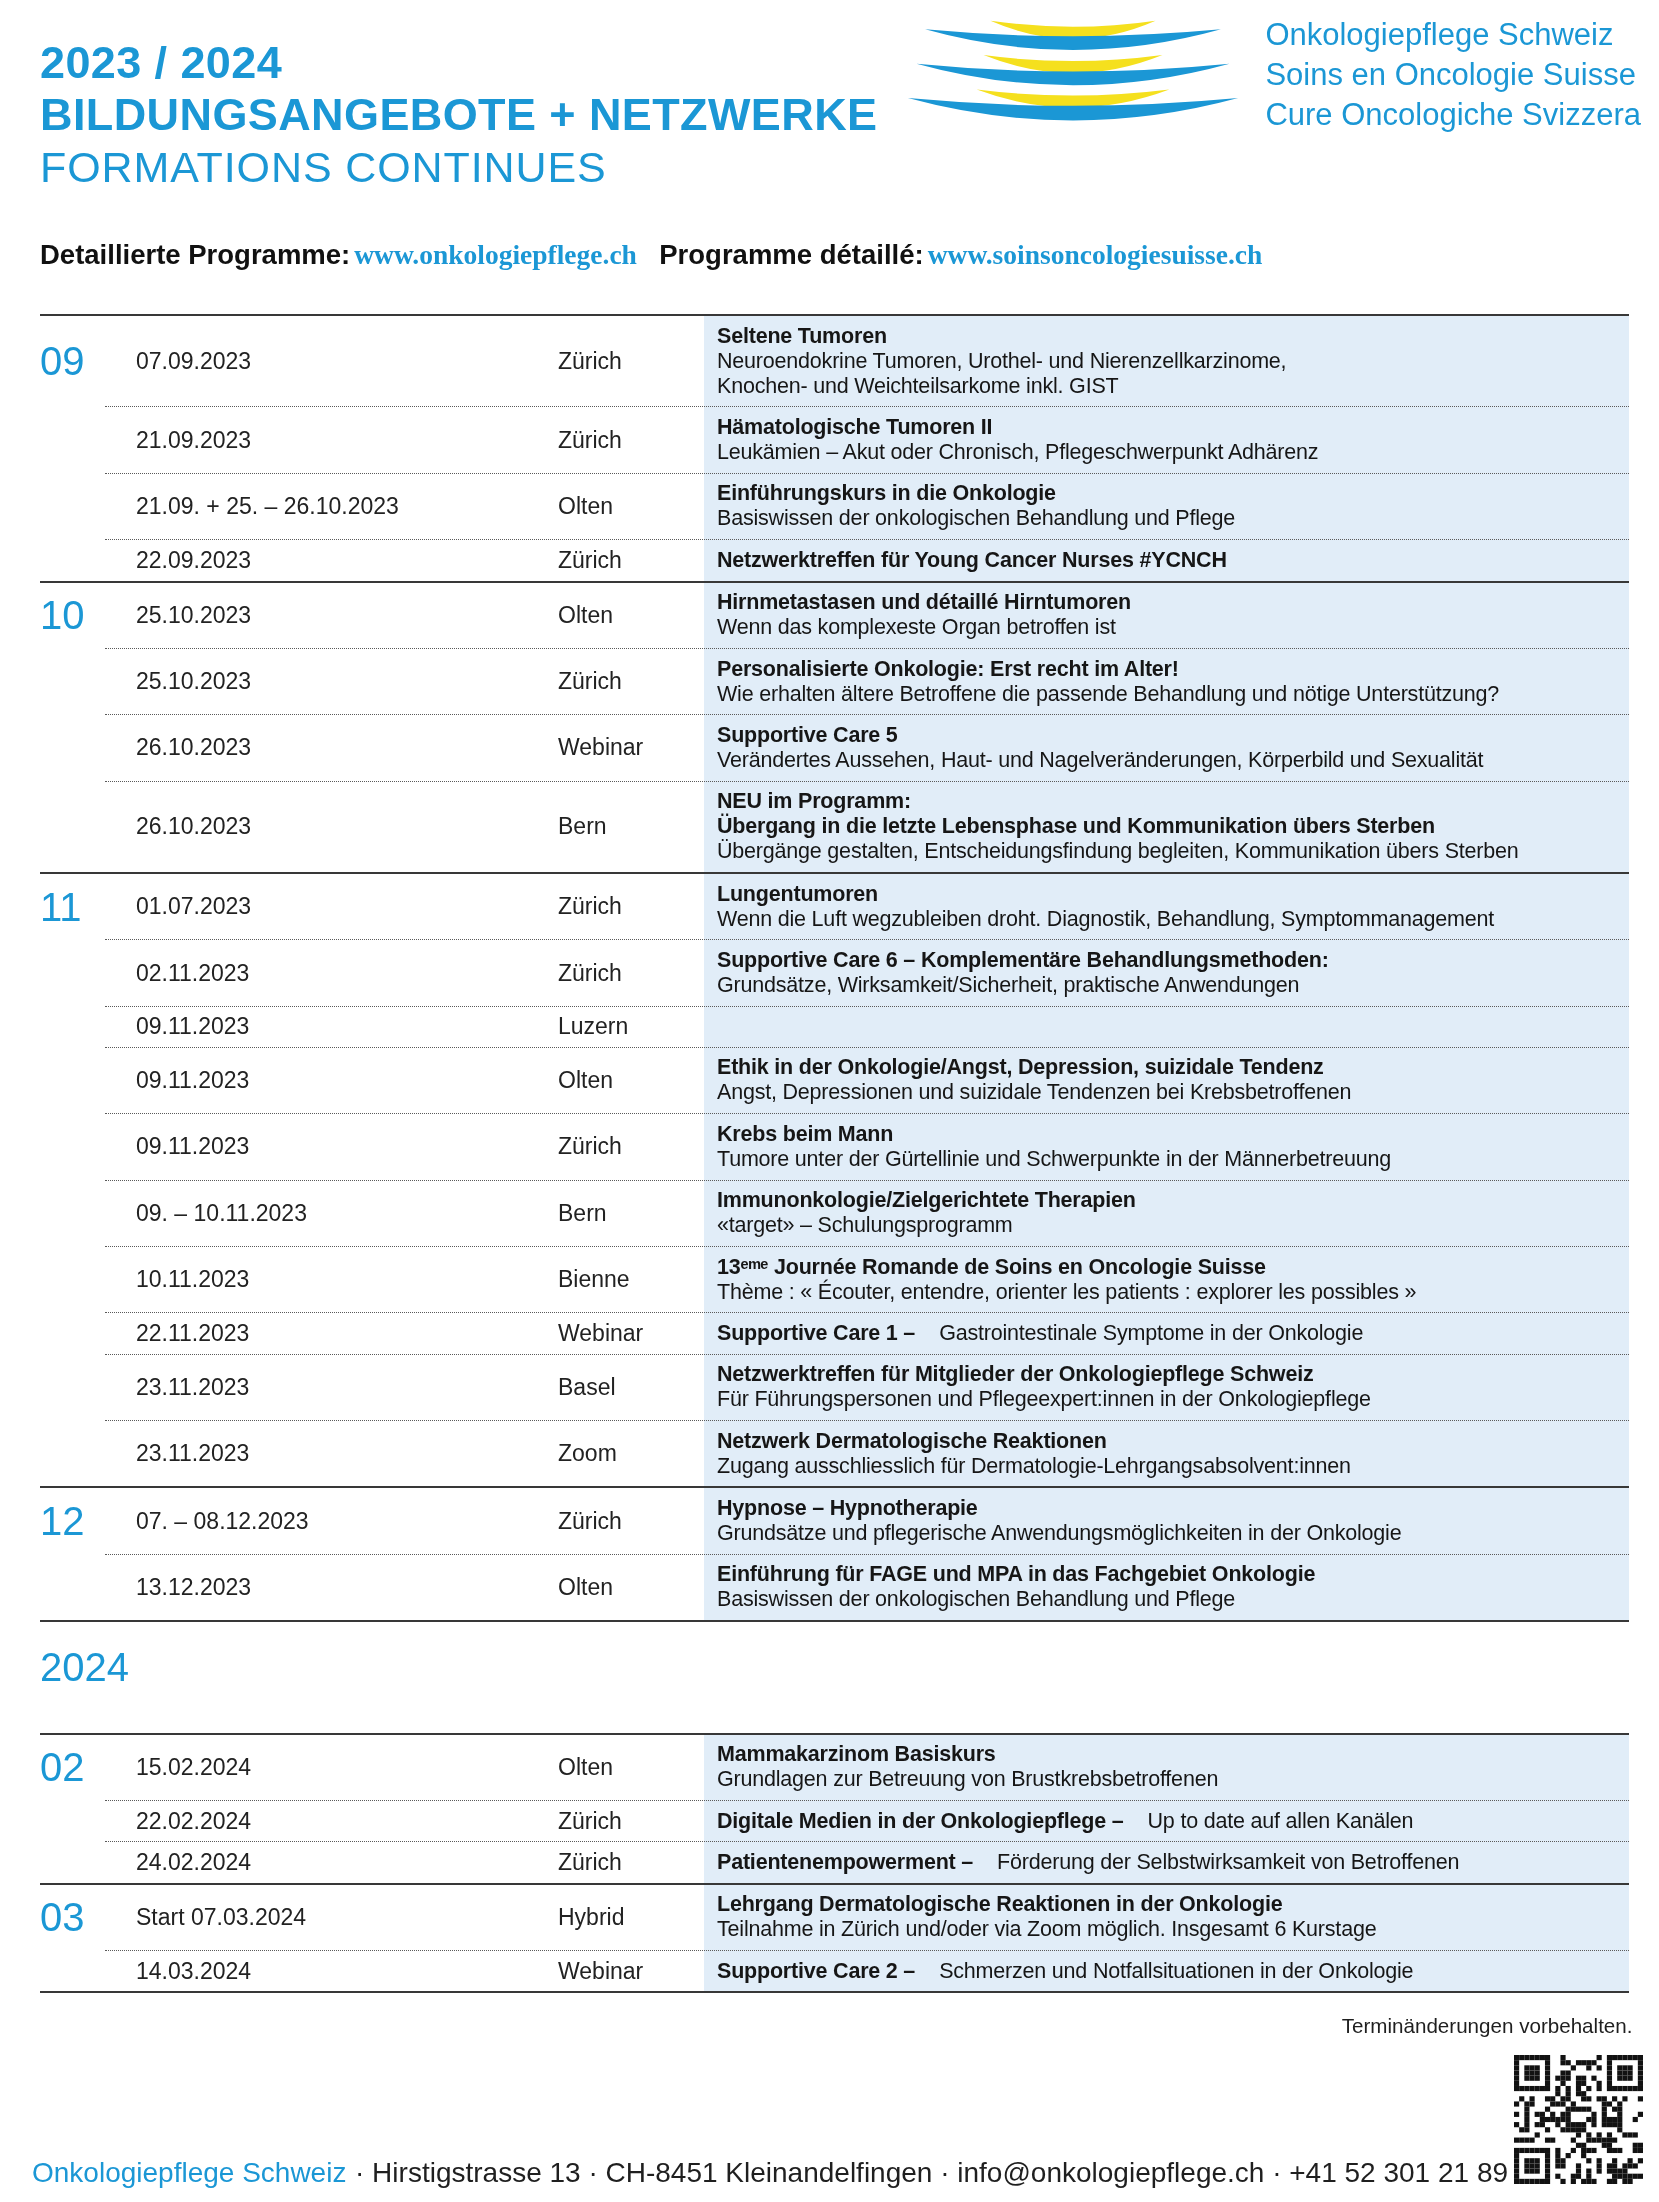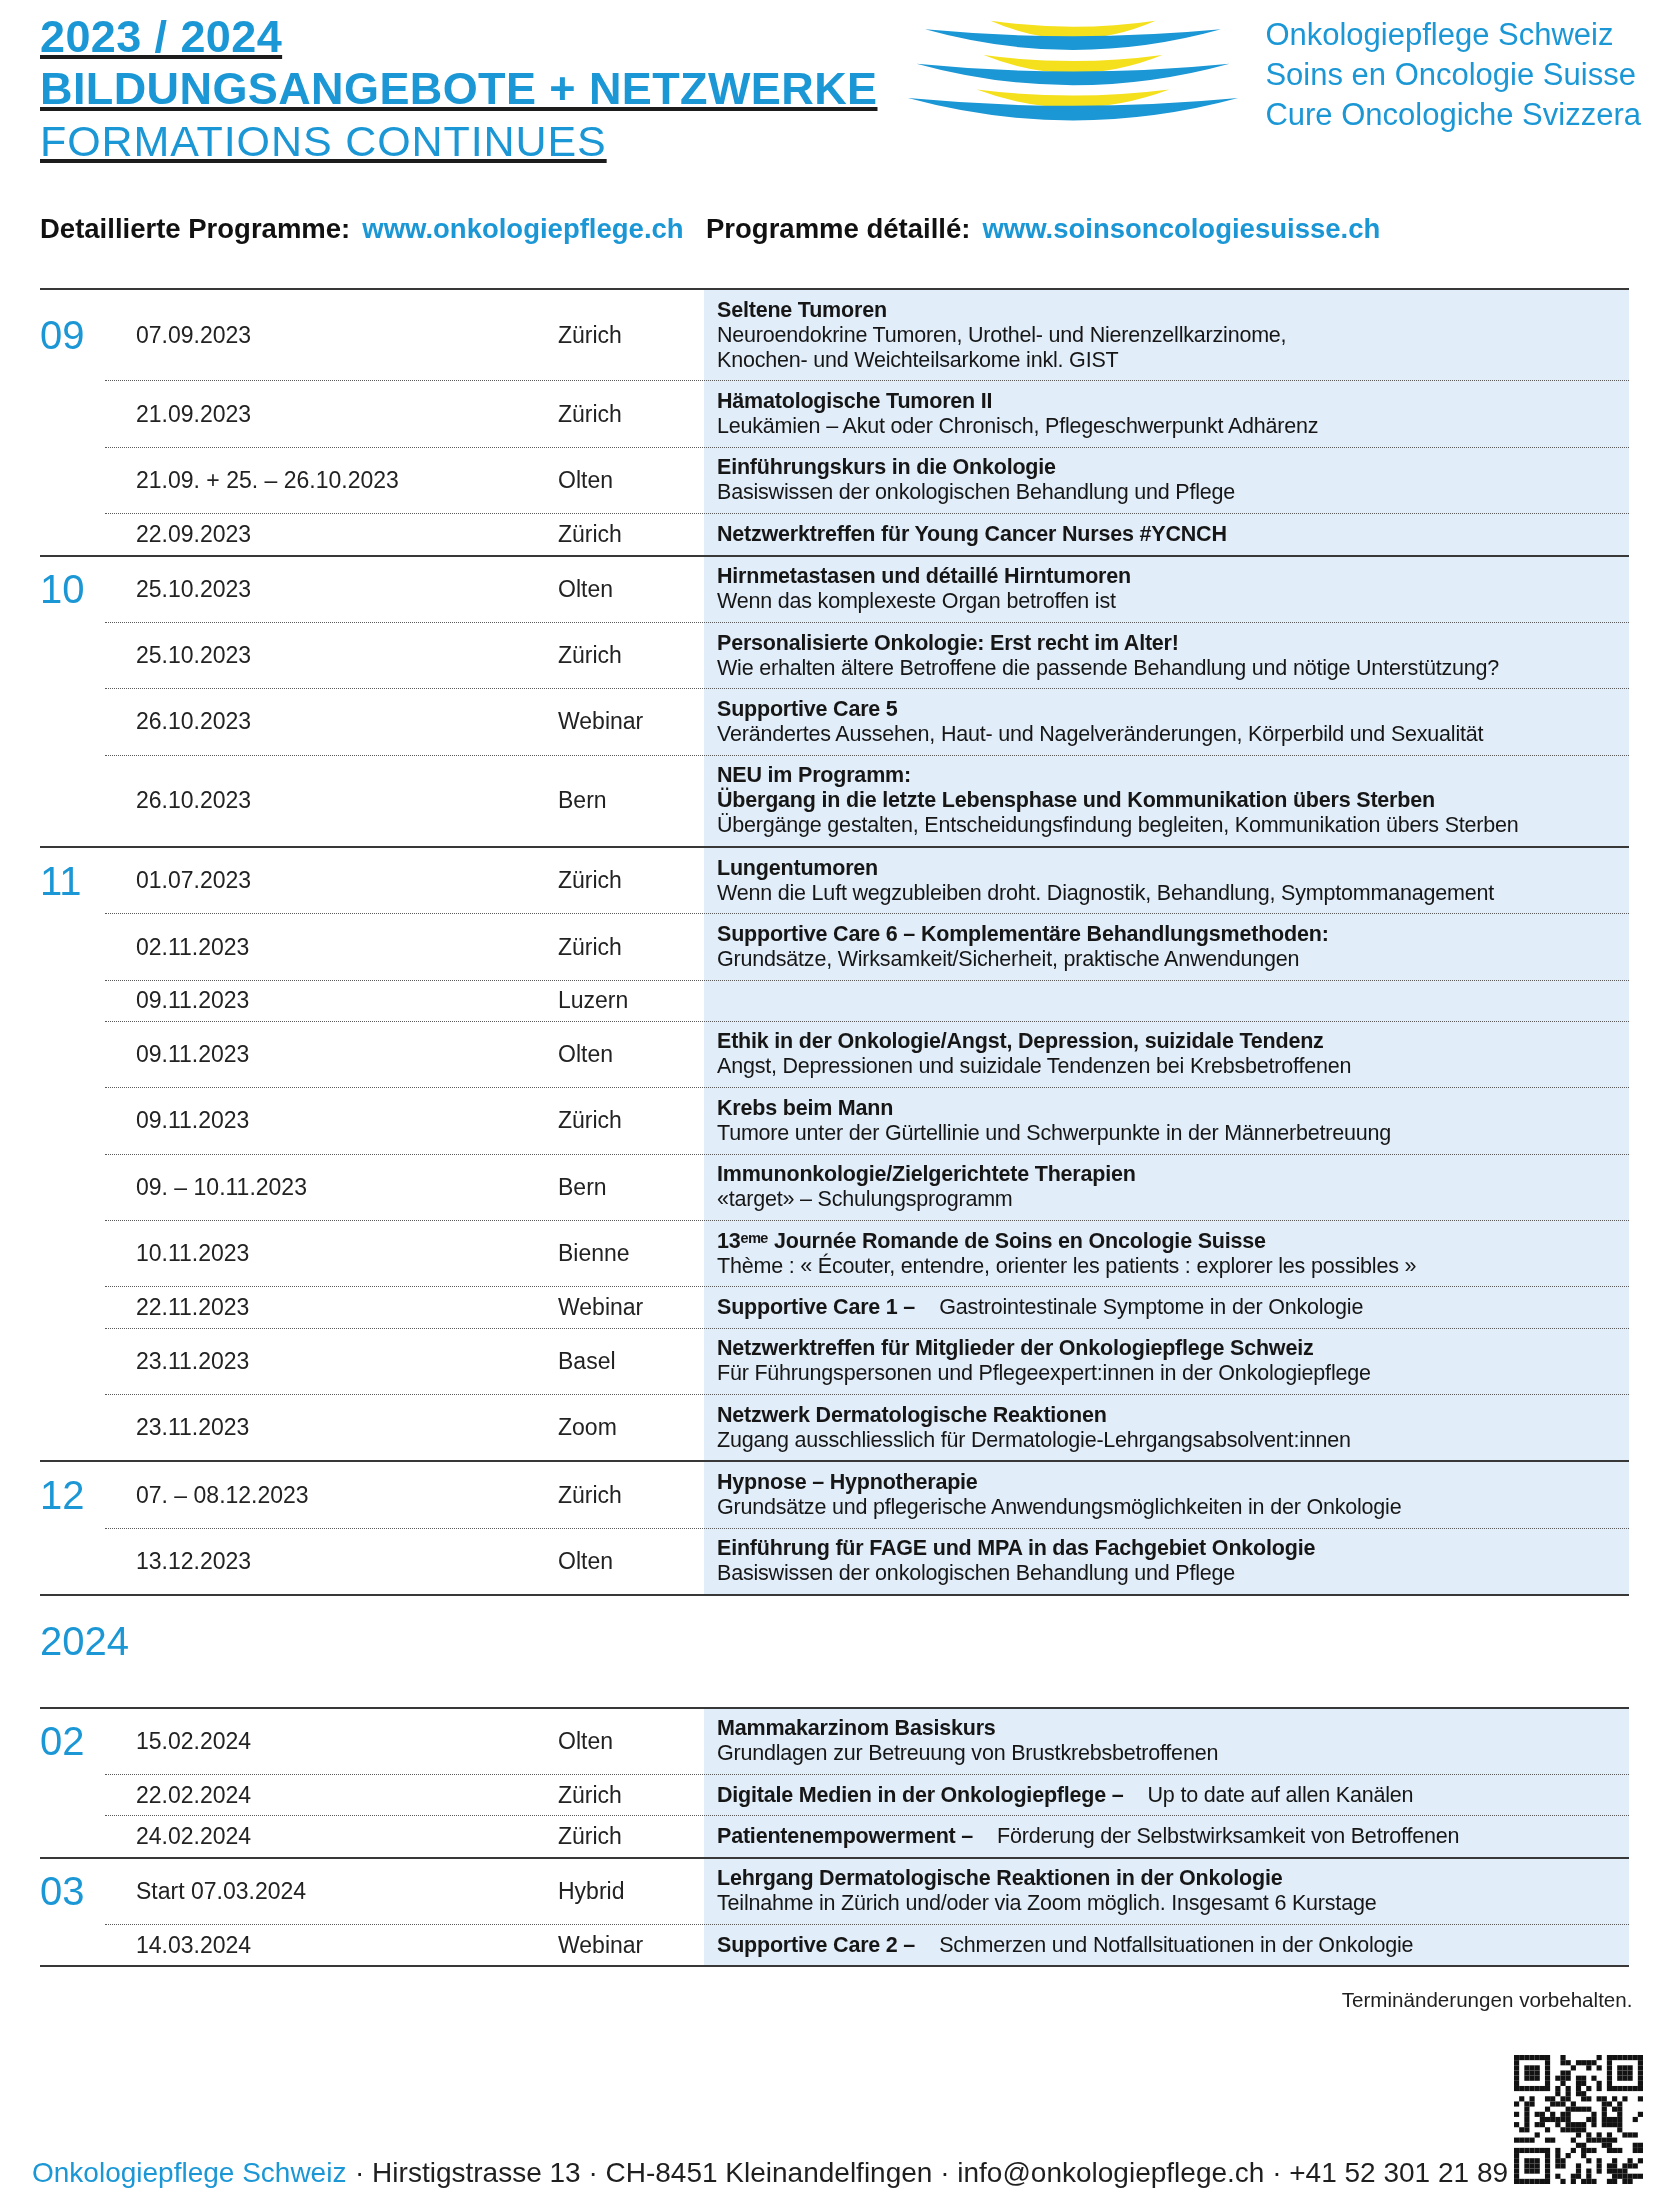--- a/index.html
+++ b/index.html
@@ -10,28 +10,28 @@
   }
   html,body{margin:0;padding:0;background:#fff;}
   .page{
     position:relative;
     width:1660px;height:2203px;
     background:#fff;overflow:hidden;
     font-family:"Liberation Sans","DejaVu Sans",sans-serif;
     color:var(--ink);
   }
   
-  header{position:relative;padding:11px 0 0 40px;text-decoration:underline;}
+  header{position:relative;padding:37px 0 0 40px;}
   .h1{font-size:45px;line-height:52px;color:var(--accent);font-weight:700;letter-spacing:0.4px;}
   .h1.light{font-weight:300;font-size:43px;letter-spacing:0.9px;}
   .logo{position:absolute;top:12px;right:19px;display:flex;align-items:flex-start;gap:20.6px;}
   .logo-text{font-size:31px;line-height:40px;color:var(--accent);padding-top:3.4px;white-space:nowrap;}
   
   .programs-line{margin:46px 0 0 40px;font-size:27.5px;font-weight:700;color:#111;}
-  .plink{color:var(--accent);text-decoration:none;margin-left:12px;}
+  .plink{color:var(--accent);text-decoration:none;margin-left:4px;font-family:Liberation Serif, serif;}
   .plabel.second{margin-left:22.4px;}
   
   .table{margin:43px 31px 0 40px;border-bottom:2.6px solid var(--rule);}
   .month-section{
     border-top:2.6px solid var(--rule);
     background:linear-gradient(90deg, transparent 664px, var(--panel) 664px);
   }
   .row{display:grid;grid-template-columns:96px 422px 146px 1fr;align-items:center;min-height:40px;}
   .month-label{font-size:40px;line-height:1;color:var(--accent);font-weight:400;}
   .cell.date,.cell.loc{font-size:23px;color:#222;}

